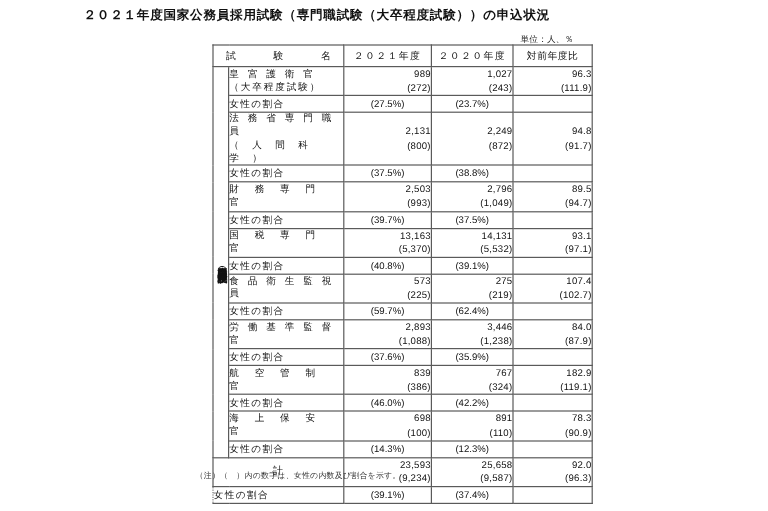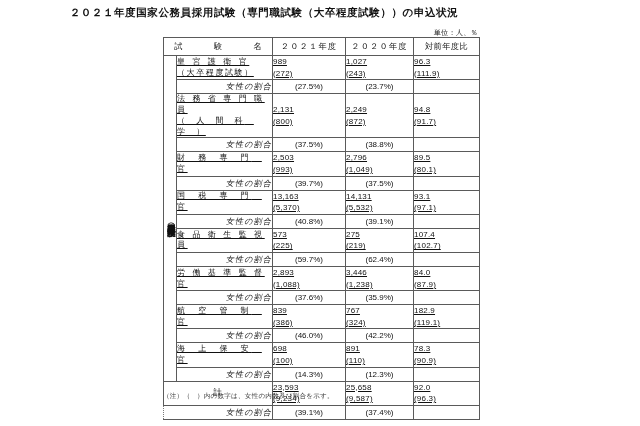--- a/index.html
+++ b/index.html
@@ -40,21 +40,21 @@
     font-size: 7.2px;
     color: #222;
     letter-spacing: 0.2px;
     font-family: Liberation Serif, serif;
   }
 
   
   .table-wrap {
     position: absolute;
     top: 37px;
-    left: 163px;
+    left: 177px;
     width: 316px;
   }
 
   table.stats {
     border-collapse: collapse;
     width: 316px;
     table-layout: fixed;
   }
 
   table.stats td, table.stats th {
@@ -105,54 +105,51 @@
     font-weight: bold;
   }
 
   
   .name-cell {
     padding: 2px 0 2px 7px;
     font-size: 8px;
     color: #111;
     line-height: 1.35;
     font-weight: bold;
-    text-decoration: underline;
   }
   .name-line1 { letter-spacing: 2.6px; display: block; }
   .name-line2 { letter-spacing: 1.6px; display: block; }
   .name-single { letter-spacing: 2.6px; display: block; }
 
   
   .num-cell {
-    text-align: left;
+    text-align: right;
     font-size: 8px;
     color: #111;
     line-height: 1.45;
     padding: 2px 0 2px 0;
     letter-spacing: 0.2px;
-    text-decoration: underline;
   }
   .num-main { display: block; }
   .num-sub  { display: block; }
 
   
   tr.female-row > td {
     border-top: 1px dotted #7a7a7a;
     border-bottom: 1px solid #5a5a5a;
   }
   .female-label {
-    text-align: right;
+    text-align: left;
     font-size: 8px;
     font-weight: bold;
     color: #111;
     height: 13px;
     letter-spacing: 1.2px;
     border-left: 1px dotted #7a7a7a !important;
     padding-left: 12px;
-    font-style: italic;
   }
   .female-val {
     text-align: center;
     font-size: 8px;
     color: #111;
     height: 13px;
     margin-left: 12px;
   }
   .female-blank { background: #fff; }
 
@@ -269,21 +266,21 @@
         <td class="num-cell">
           <span class="num-main">2,503</span>
           <span class="num-sub">(993)</span>
         </td>
         <td class="num-cell">
           <span class="num-main">2,796</span>
           <span class="num-sub">(1,049)</span>
         </td>
         <td class="num-cell">
           <span class="num-main">89.5</span>
-          <span class="num-sub">(80.1)</span>
+          <span class="num-sub">(94.7)</span>
         </td>
       </tr>
       <tr class="female-row">
         <td class="female-label">女性の割合</td>
         <td class="female-val">(39.7%)</td>
         <td class="female-val">(37.5%)</td>
         <td class="female-blank"></td>
       </tr>
 
       <tr>

